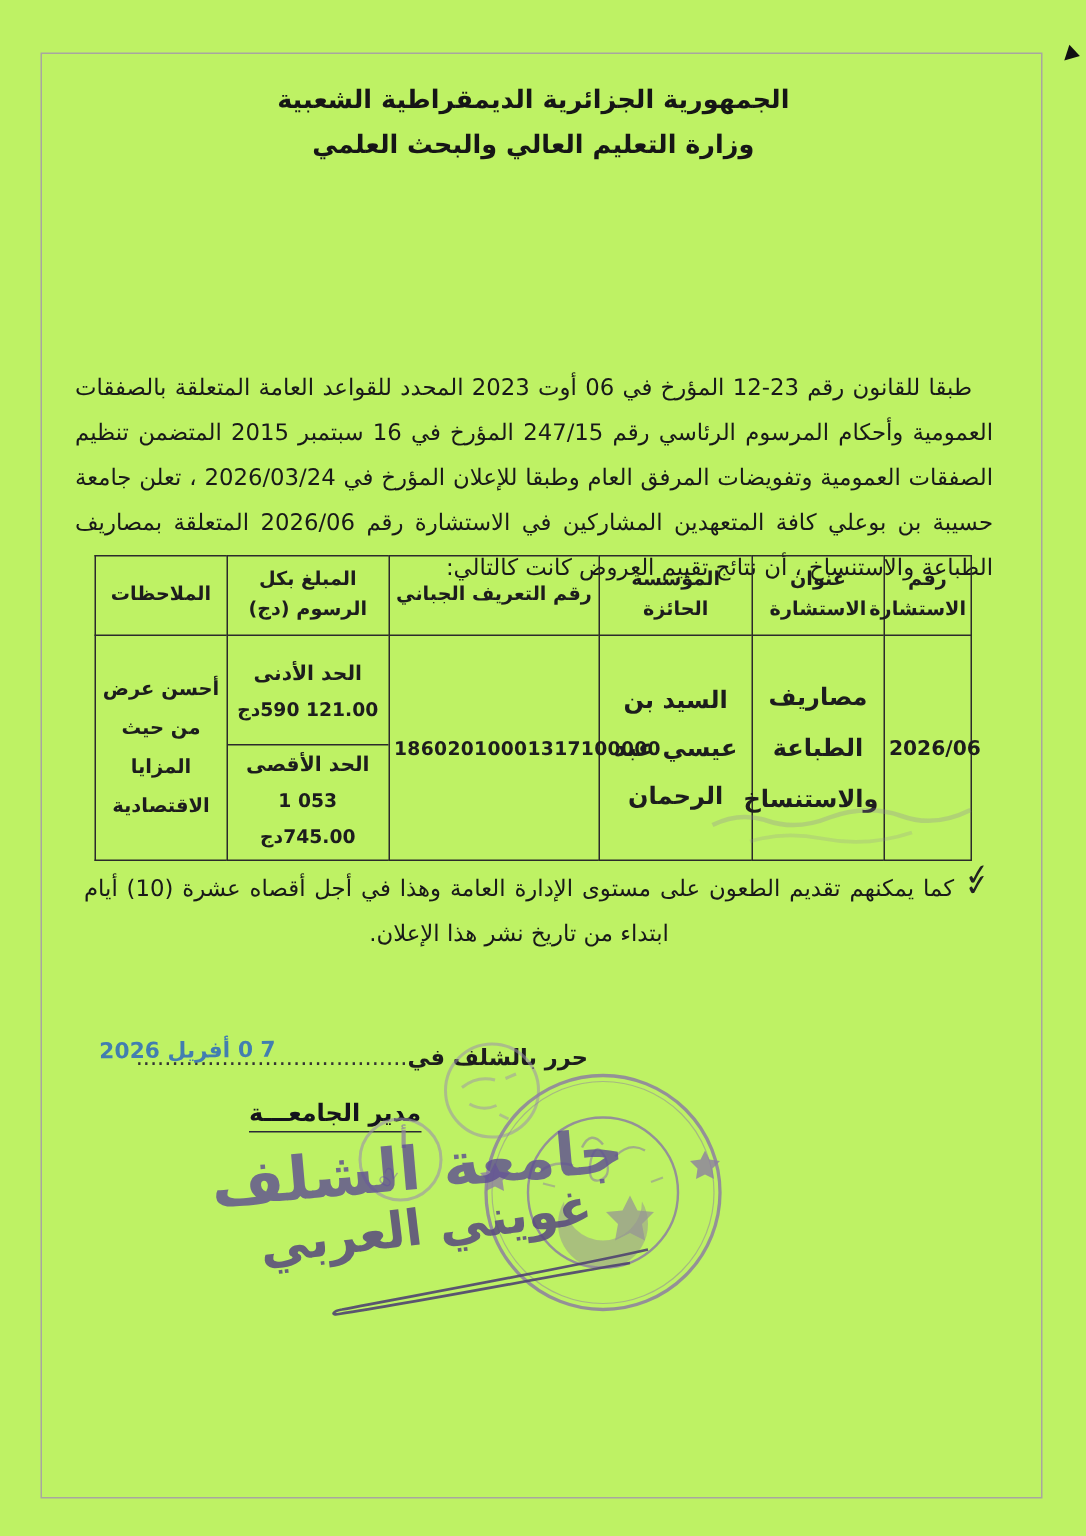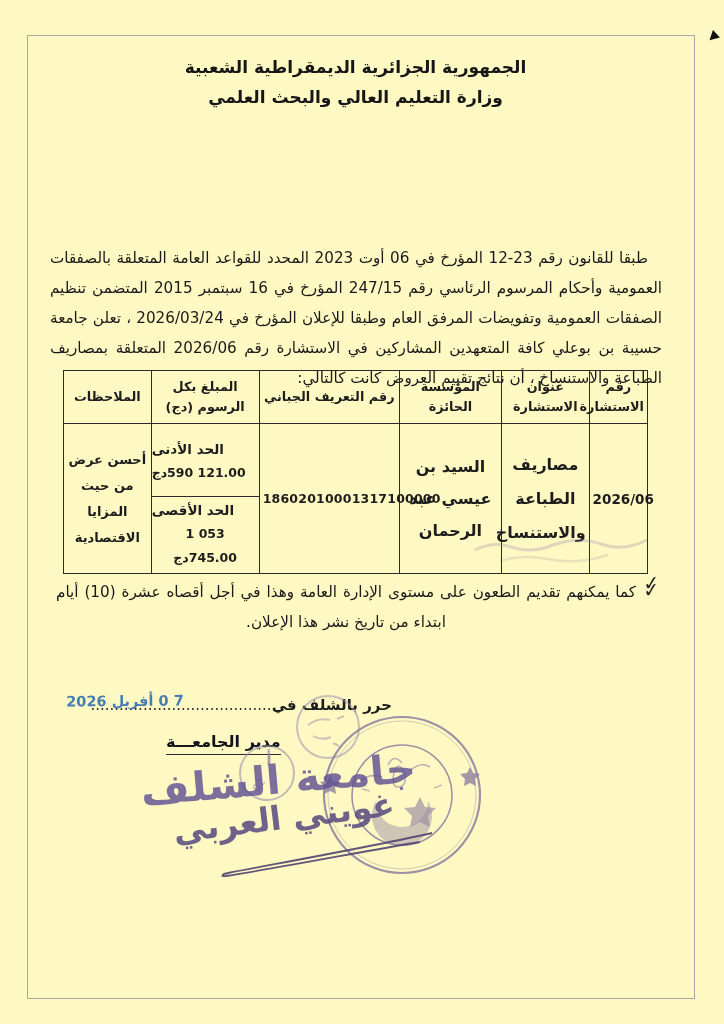--- a/index.html
+++ b/index.html
@@ -1,18 +1,18 @@
 <!DOCTYPE html>
 <html lang="ar"><head>
 <meta charset="utf-8">
 <style>
   html,body{margin:0;padding:0;background:#ffffff;}
   .page{
     position:relative;width:724px;height:1024px;overflow:hidden;
-    background:#fef9c3;
+    background:#bef264;
     font-family:"DejaVu Sans",sans-serif;color:#1d1d1d;direction:rtl;
   }
   .scan-border{
     position:absolute;left:27px;top:35px;width:666px;height:962px;
     border:1px solid #a8a6a0;pointer-events:none;
   }
   .corner-mark{
     position:absolute;left:711px;top:31px;width:0;height:0;
     border-left:9px solid #111;border-top:5px solid transparent;border-bottom:6px solid transparent;
     transform:rotate(18deg);
@@ -44,21 +44,21 @@
   .award-table th,.award-table td{
     border:1px solid #2b2b2b;vertical-align:middle;text-align:center;padding:2px 3px;
   }
   .award-table th{font-size:12.8px;font-weight:bold;height:48px;line-height:20px;}
   .award-table td{height:145px;}
   td.c-num{font-size:13.5px;font-weight:bold;}
   td.c-title{font-size:16px;font-weight:bold;line-height:34px;}
   td.c-company{font-size:16px;font-weight:bold;line-height:32px;}
   td.c-nif{font-size:12.5px;font-weight:bold;letter-spacing:.2px;}
   td.c-amount{padding:0;}
-  .amt{display:flex;flex-direction:column;justify-content:center;align-items:flex-end;
+  .amt{display:flex;flex-direction:column;justify-content:center;align-items:center;
        font-size:13px;line-height:24px;}
   .amt.top{height:70px;border-bottom:1px solid #2b2b2b;}
   .amt.bottom{height:74px;}
   .amt .lbl{font-weight:bold;font-size:13.5px;}
   .amt .val{font-weight:bold;font-size:12.5px;direction:rtl;}
   .amt .num{direction:ltr;unicode-bidi:embed;}
   td.c-remarks{font-size:13px;font-weight:bold;line-height:26px;}
   
   .notes{position:absolute;left:56px;top:570px;width:600px;}
   .note{

